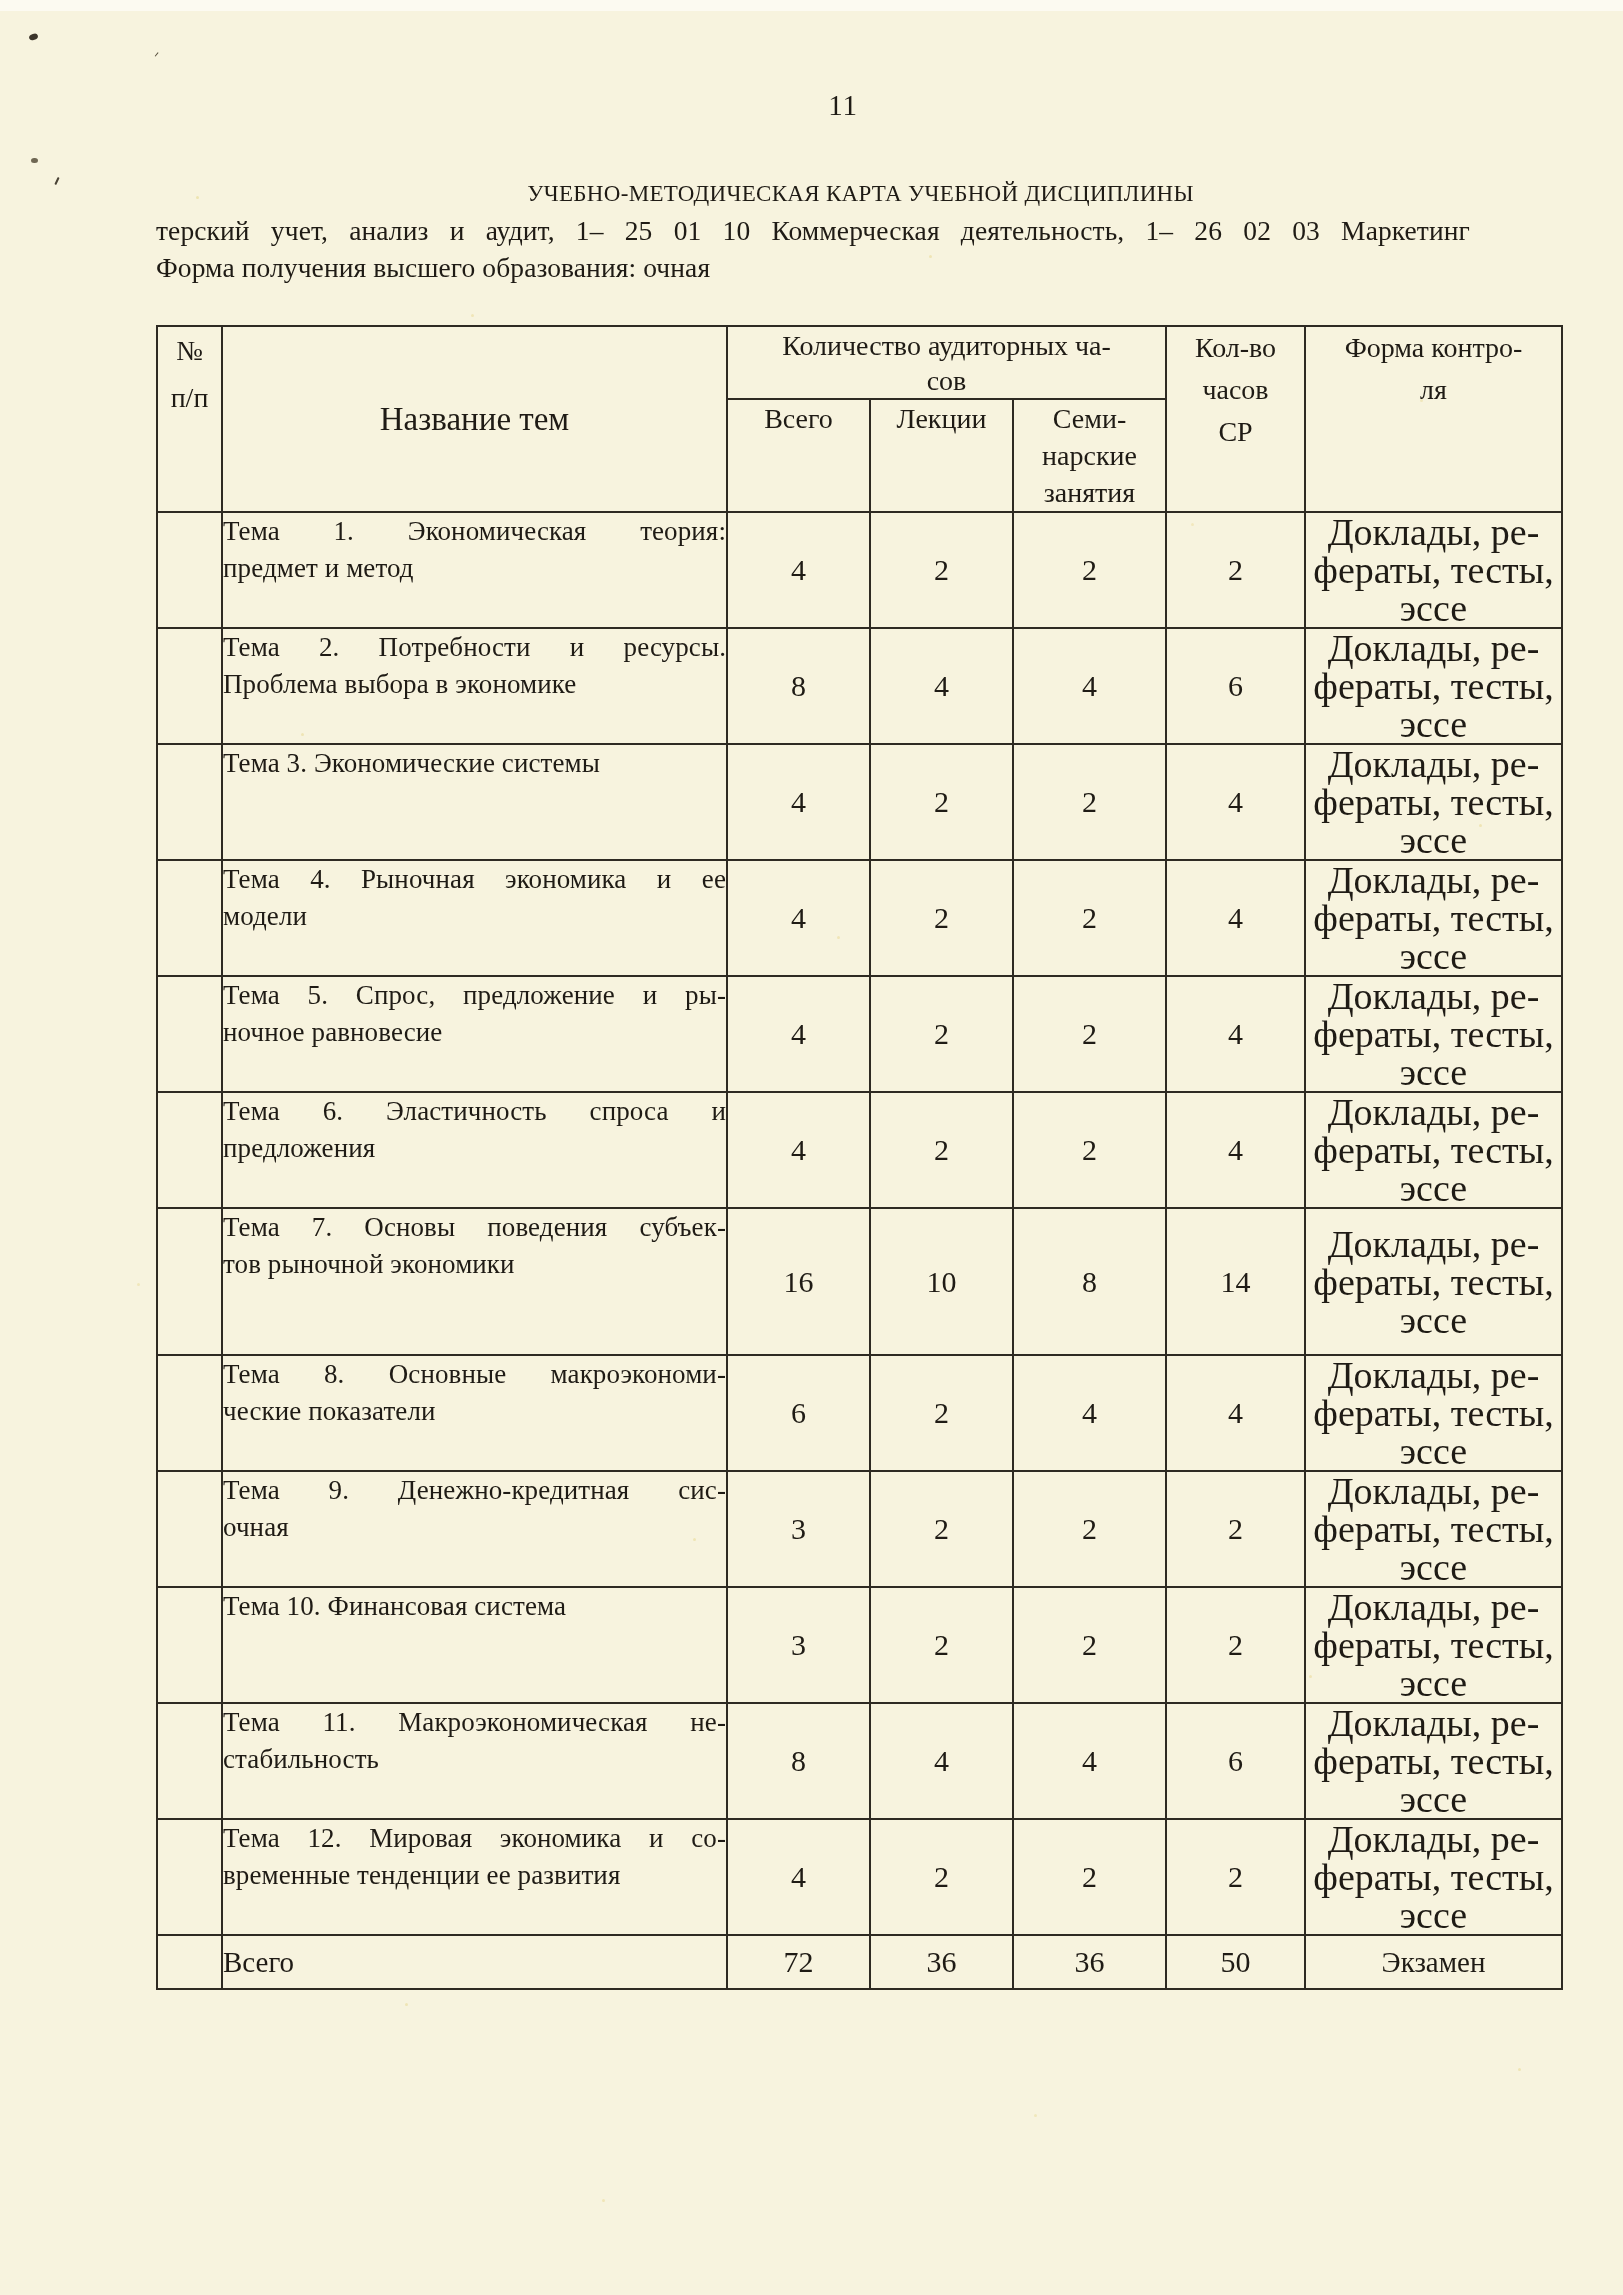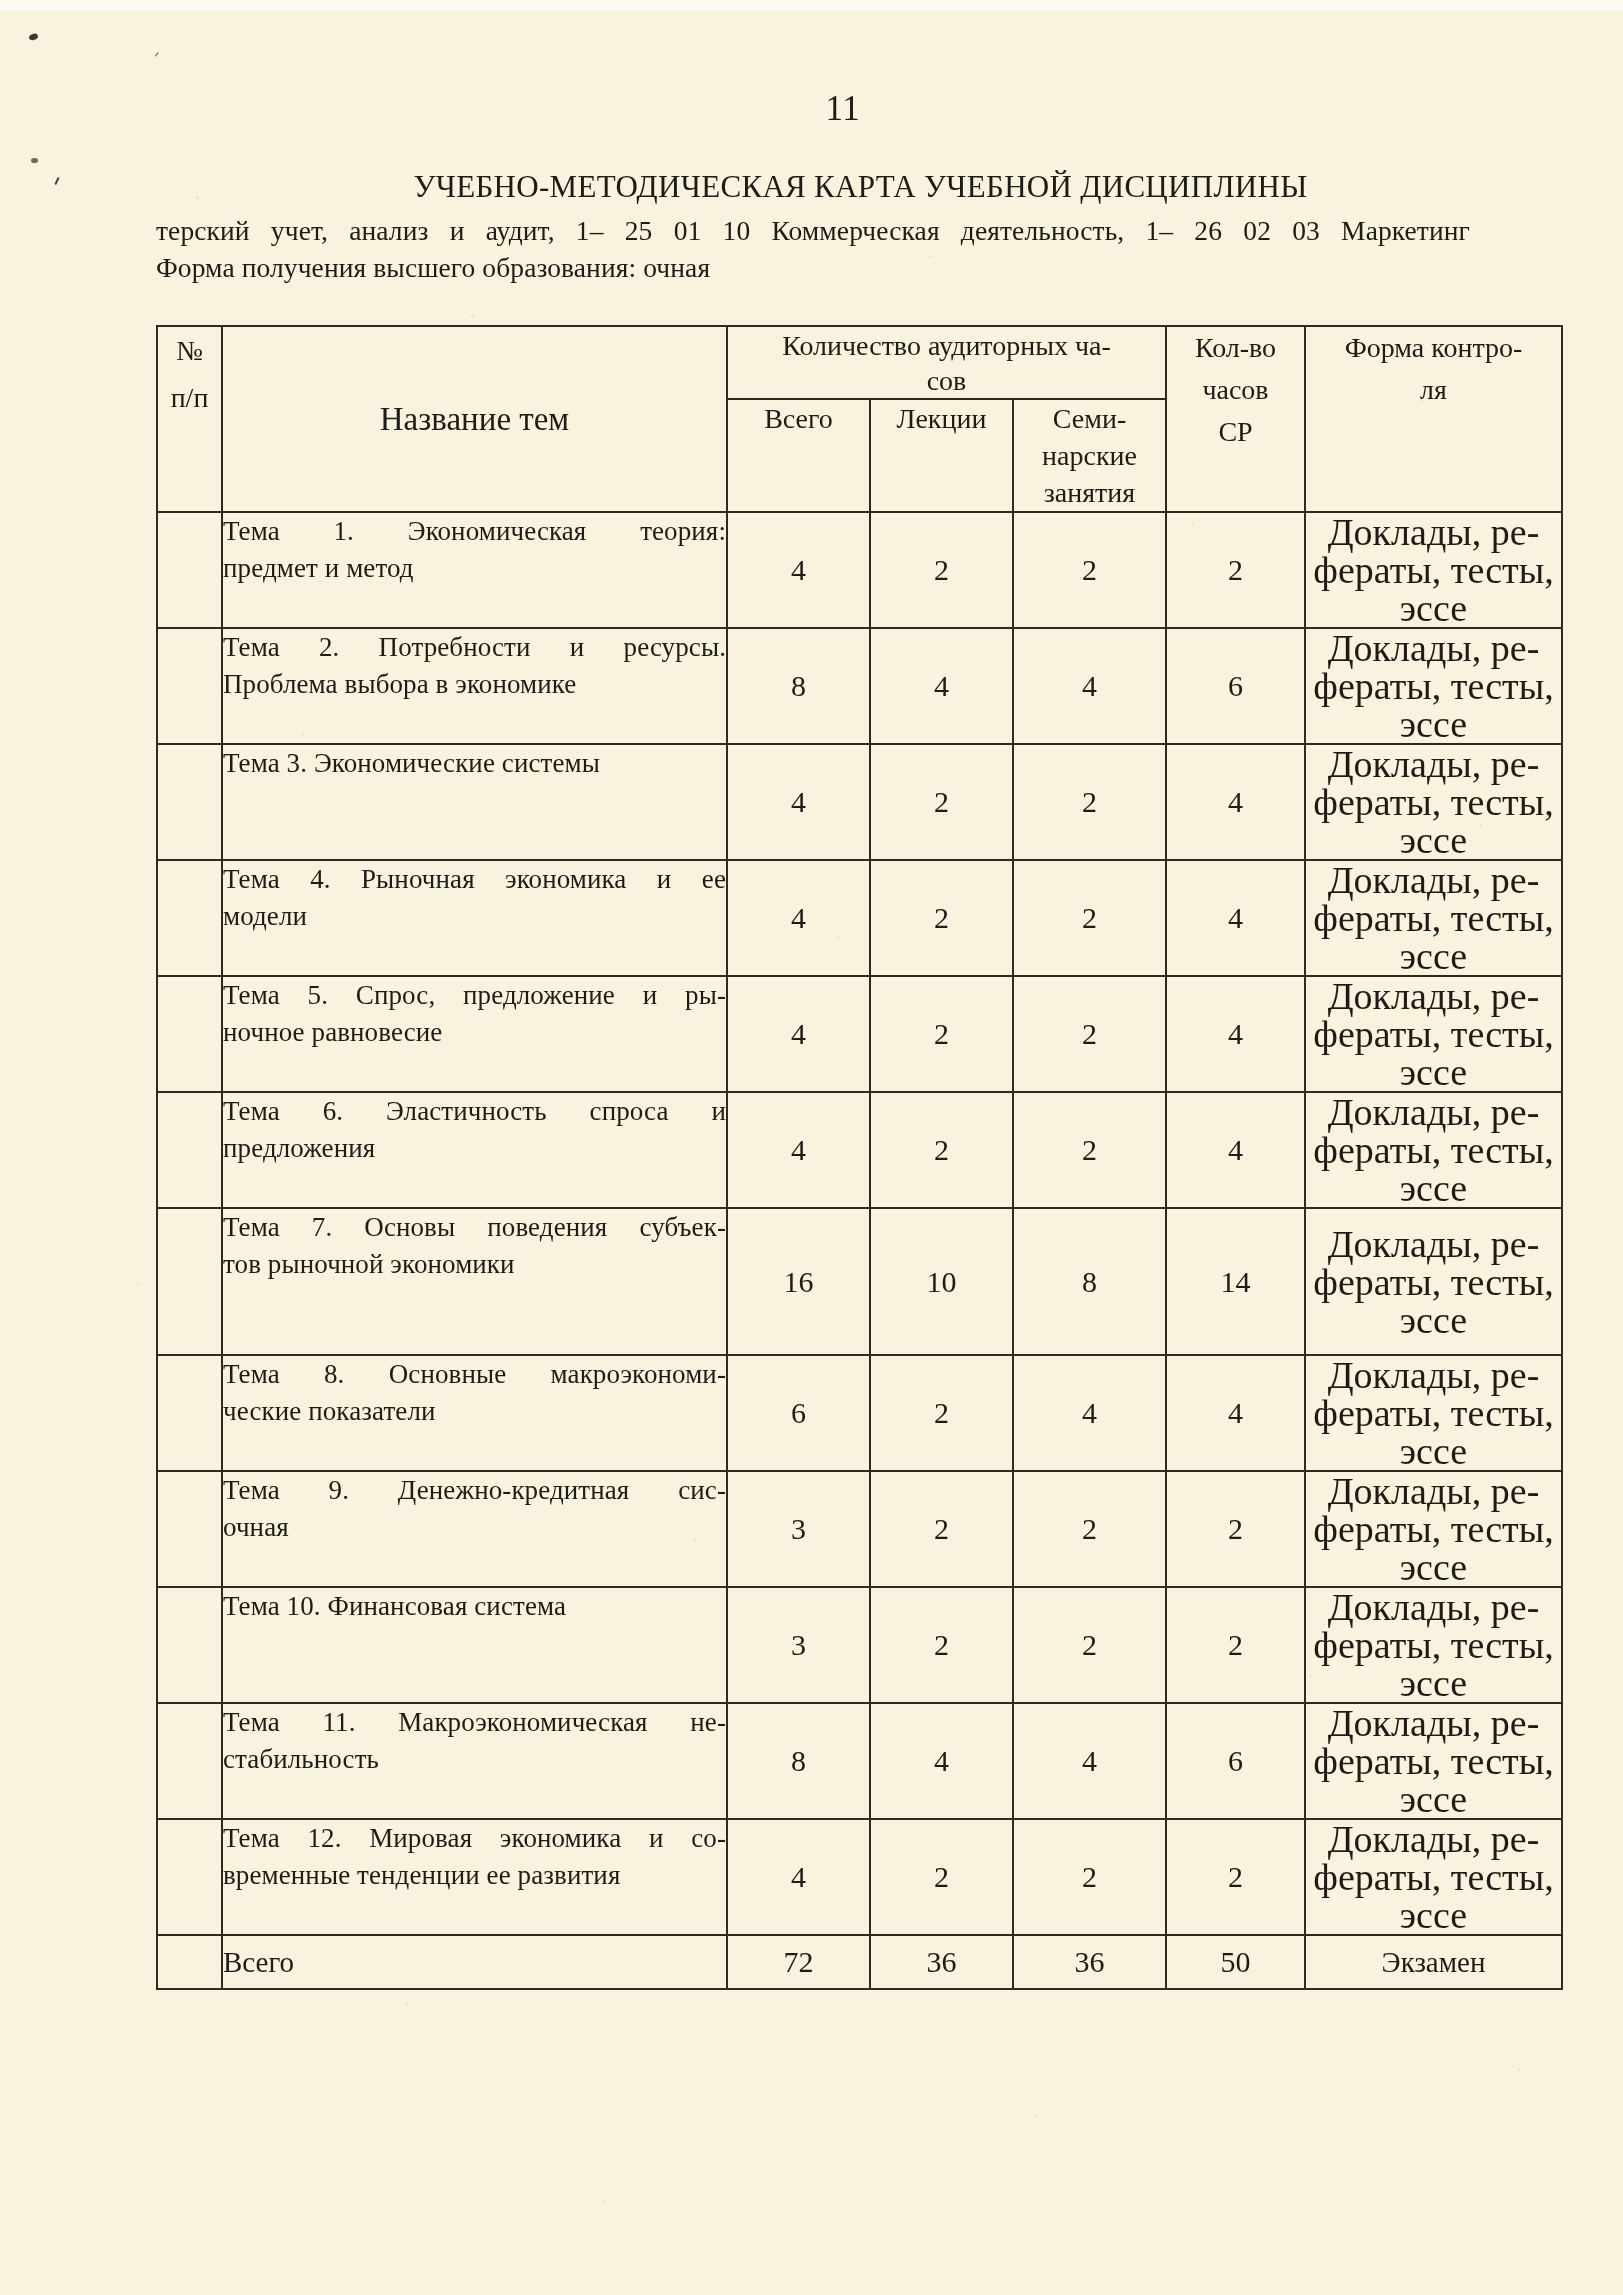--- a/index.html
+++ b/index.html
@@ -27,26 +27,26 @@
       406px 2003px 0 #eee0a8, 995px 327px 0 #f0e3b0;
   }
   .speck { position:absolute; background:#3c352a; border-radius:50%; }
   .speck-1 { left:29px; top:34px; width:8.5px; height:5.9px; transform:rotate(-20deg); }
   .speck-2 { left:31px; top:158px; width:6.5px; height:5.2px; background:#6f6753; }
   .speck-3 { left:56px; top:177px; width:2px; height:7.9px; transform:rotate(25deg); background:#4a4336; border-radius:0.7px; }
   .speck-4 { left:156px; top:52px; width:1.3px; height:5.2px; transform:rotate(40deg); background:#5a523f; border-radius:0.7px; }
 
   .page-number {
     position:absolute; left:63px; right:0; top:89px;
-    text-align:center; font-size:35px; letter-spacing:0.7px;
+    text-align:center; font-size:29px; letter-spacing:0.7px;
   }
   .doc-title {
     position:absolute; left:98px; right:0; top:169px;
-    margin:0; text-align:center;
-    font-size:31px; font-weight:normal; letter-spacing:0.3px;
+    margin:12px; text-align:center;
+    font-size:23px; font-weight:normal; letter-spacing:0.3px;
     white-space:nowrap;
   }
   .subtitle {
     position:absolute; left:156px; top:212px; width:1314px;
     font-size:27.5px; line-height:37px; letter-spacing:0.1px;
   }
   .justify .ln { text-align:justify; text-align-last:justify; }
   .justify .ln:last-child { text-align-last:left; }
   .ln { display:block; }
 

